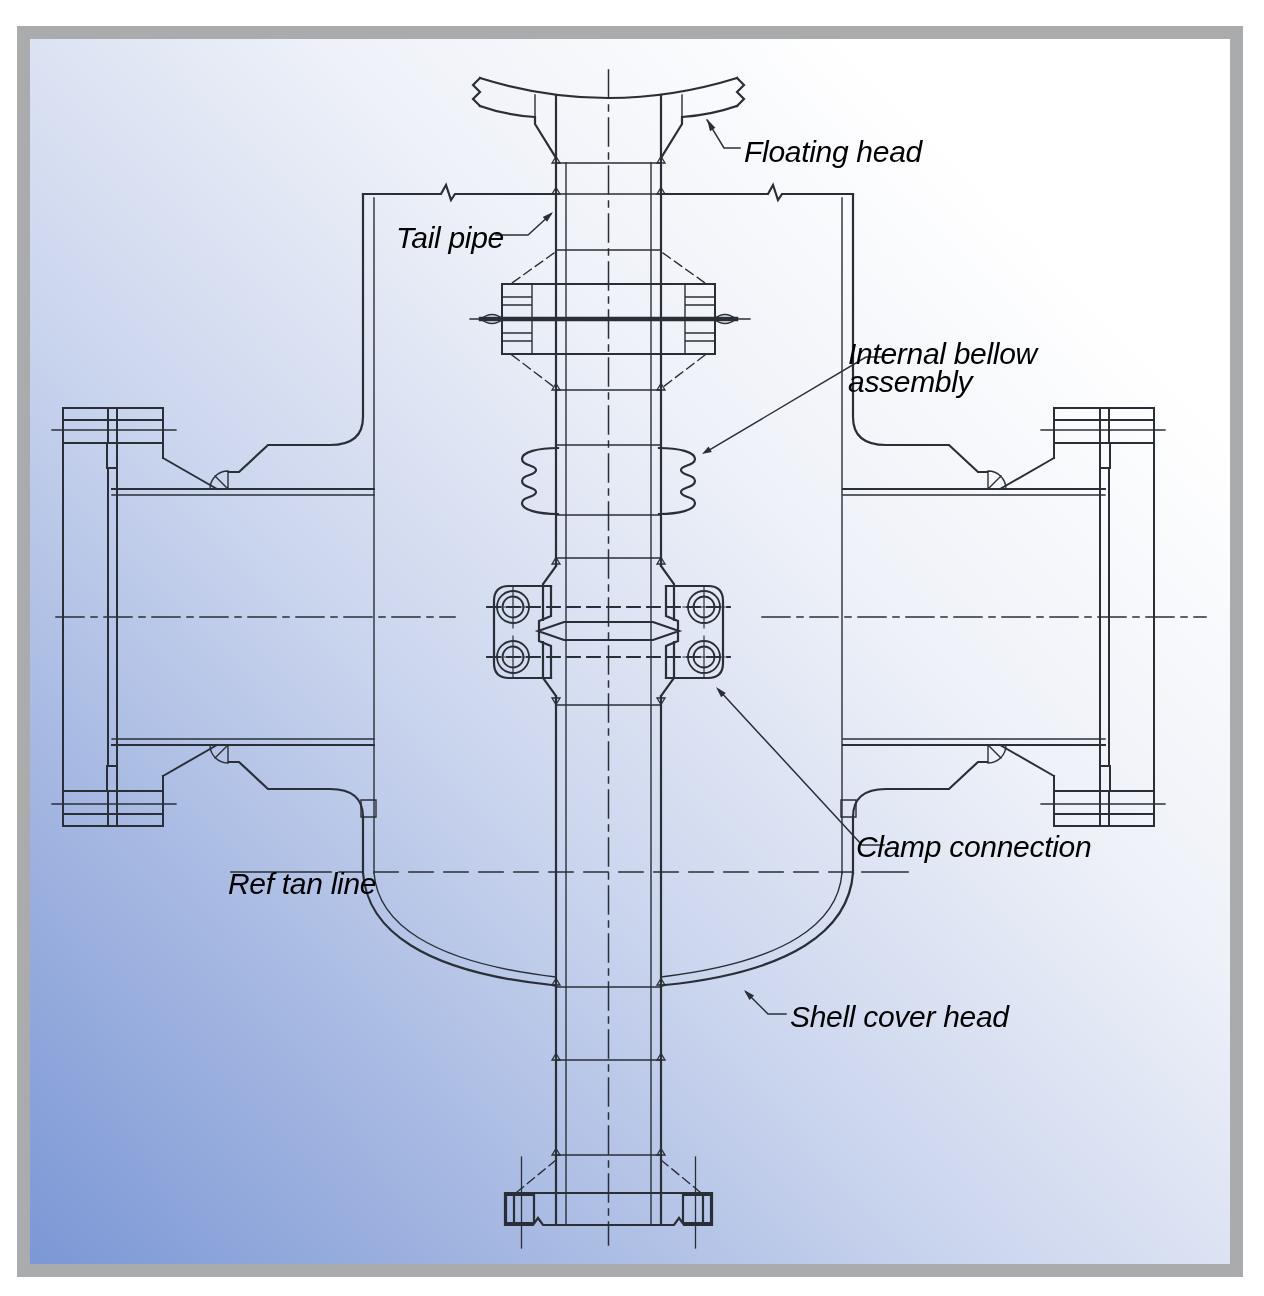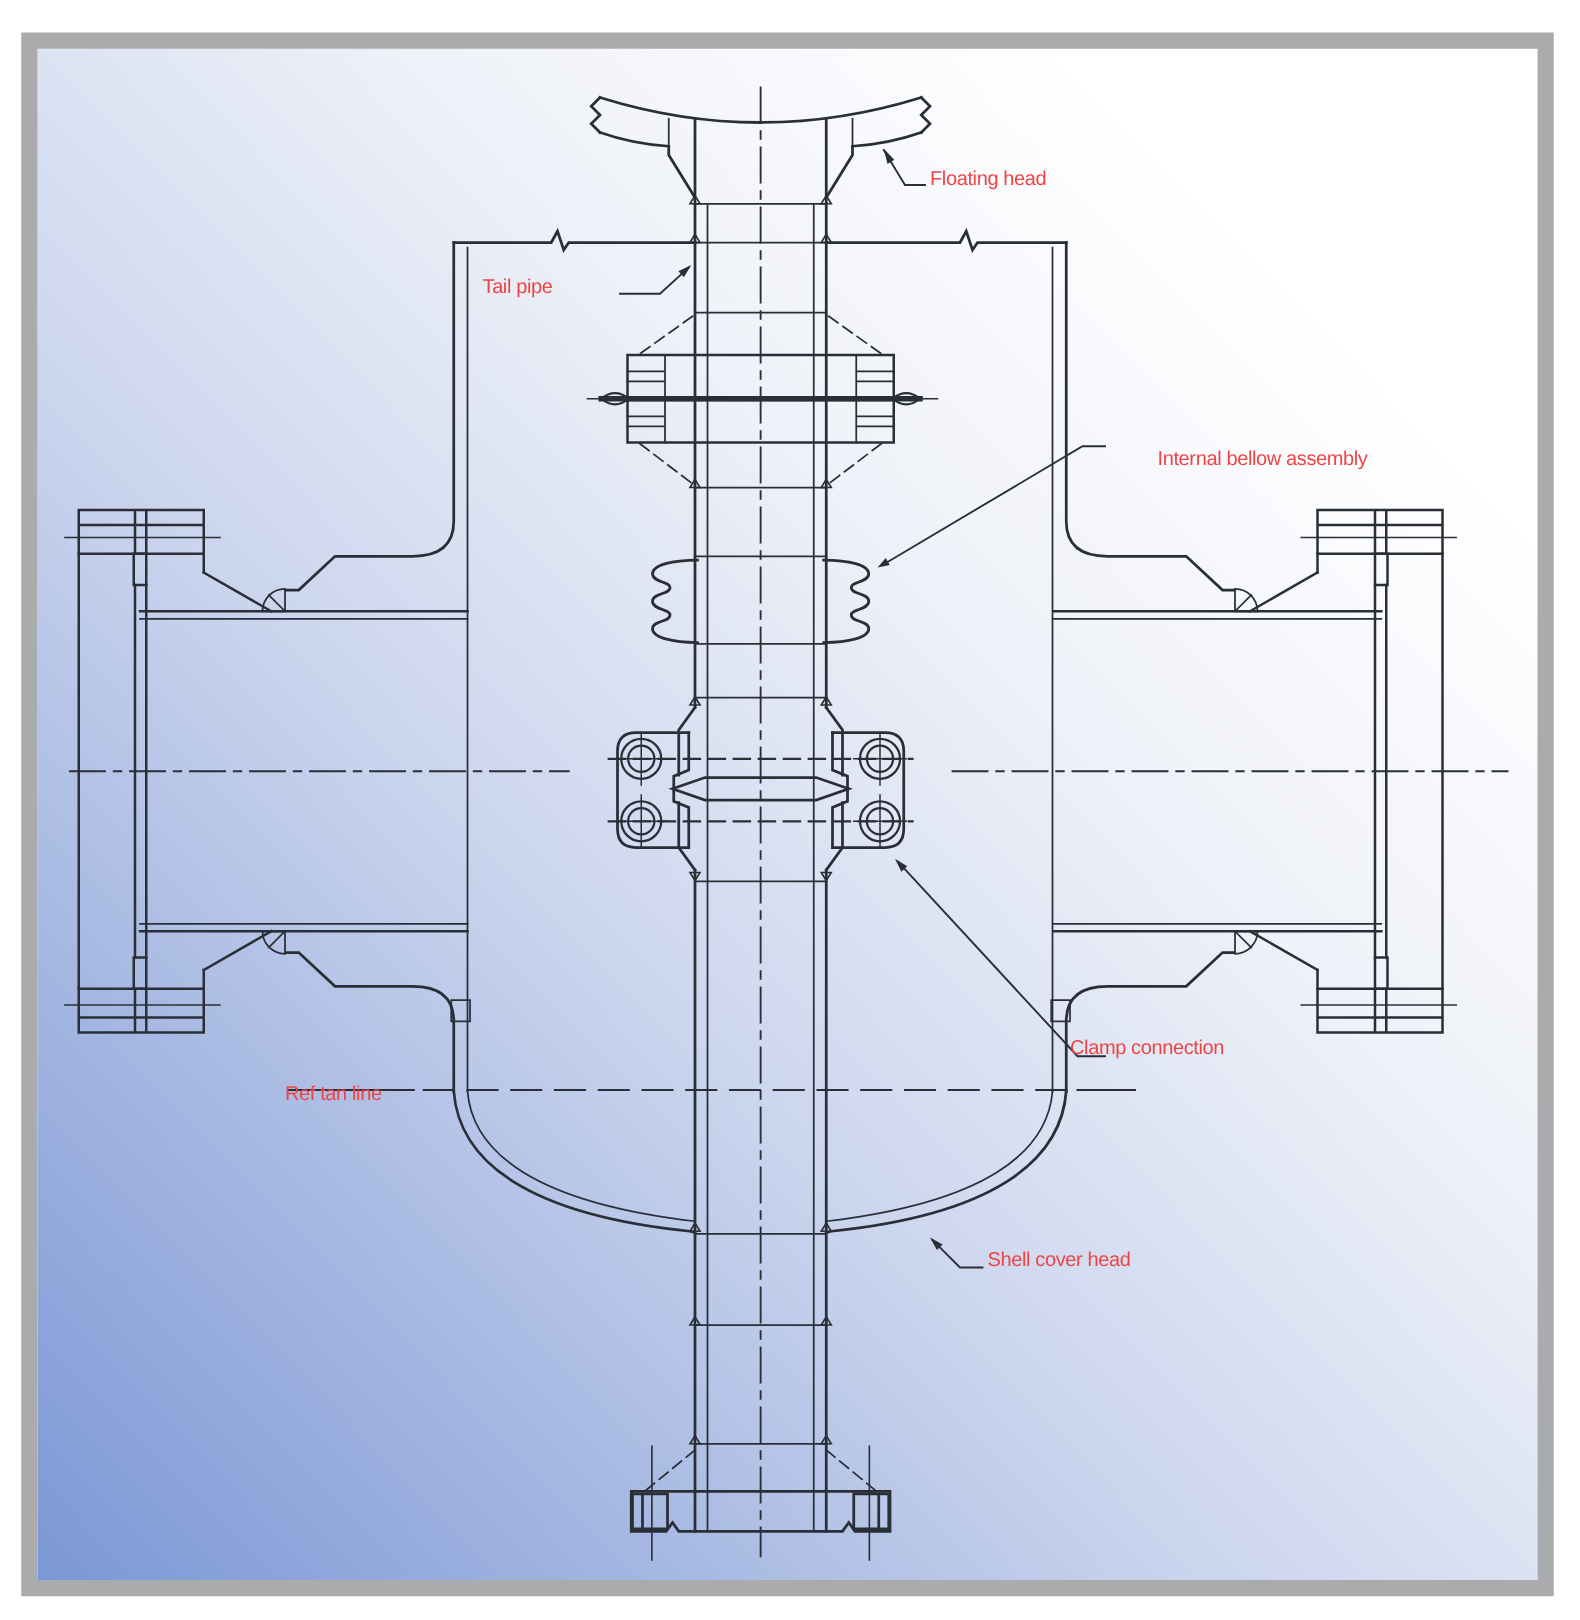--- a/index.html
+++ b/index.html
@@ -2,21 +2,21 @@
 <html><head>
 <meta charset="utf-8">
 <style>
   html,body{margin:0;padding:0;background:#ffffff;}
   .screen{position:relative;width:1264px;height:1296px;background:#ffffff;overflow:hidden;
           font-family:"Liberation Sans",sans-serif;}
   .frame{position:absolute;left:17px;top:26px;width:1226px;height:1251px;box-sizing:border-box;
          border:13px solid #a9abac;
          background:linear-gradient(to top right,#7b97d5 0%,#9fb3e0 18%,#ccd6ee 40%,#eef1f8 62%,#ffffff 84%);}
   svg.drawing{position:absolute;left:0;top:0;}
-  .callout{position:absolute;font-size:16px;color:#ef4444;letter-spacing:-0.3px;white-space:nowrap;}
+  .callout{position:absolute;font-size:30px;color:#000000;letter-spacing:-0.3px;white-space:nowrap;font-style:italic;}
   .callout.wrap{white-space:normal;width:195px;line-height:28px;}
 </style>
 </head>
 <body>
 
 <div class="screen">
   <div class="frame"></div>
 
   <svg class="drawing" width="1264" height="1296" viewBox="0 0 1264 1296">
     <defs>
@@ -202,18 +202,18 @@
         <polygon points="707,119 710,131.2 715.4,127.7"></polygon>
         <polygon points="553,212 542.7,217 547.1,221.8"></polygon>
         <polygon points="702,454 711.8,452 708.6,446.4"></polygon>
         <polygon points="716,687 721.1,697.3 725.8,692.9"></polygon>
         <polygon points="744,990 749.5,1000 754.1,995.5"></polygon>
       </g>
     </g>
   </svg>
 
   <div class="callout" style="left:744px;top:135px;">Floating head</div>
-  <div class="callout" style="left:386px;top:221px;">Tail pipe</div>
-  <div class="callout wrap" style="left:926px;top:340px;margin-top:14px;">Internal bellow assembly</div>
+  <div class="callout" style="left:396px;top:221px;">Tail pipe</div>
+  <div class="callout wrap" style="left:848px;top:340px;">Internal bellow assembly</div>
   <div class="callout" style="left:856px;top:830px;">Clamp connection</div>
   <div class="callout" style="left:228px;top:867px;">Ref tan line</div>
   <div class="callout" style="left:790px;top:1000px;text-align:right;">Shell cover head</div>
 </div>
 
 </body></html>

